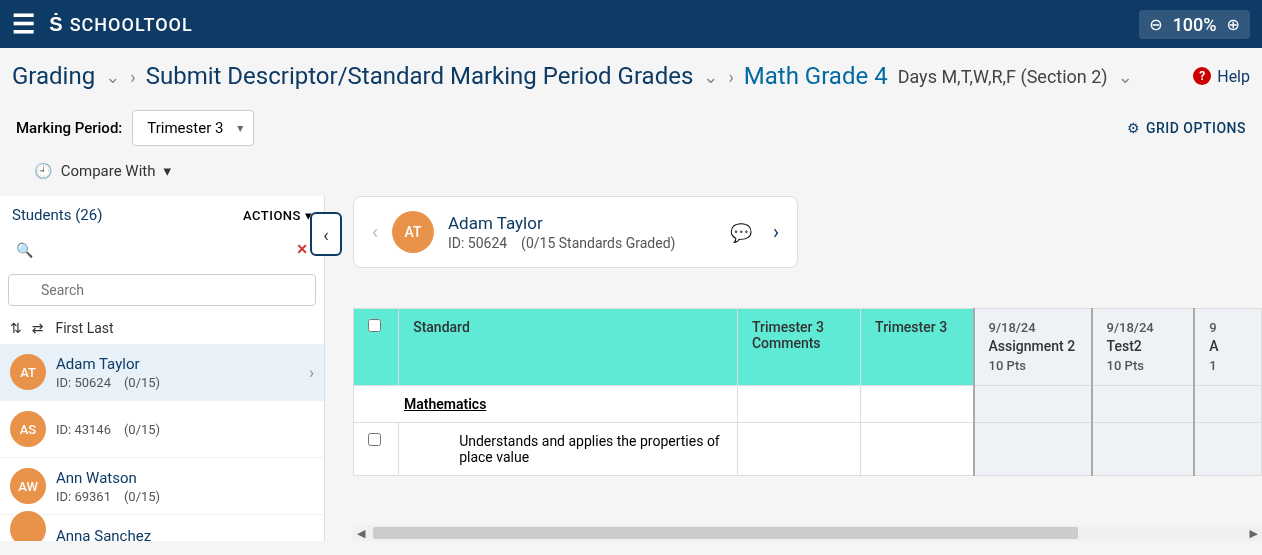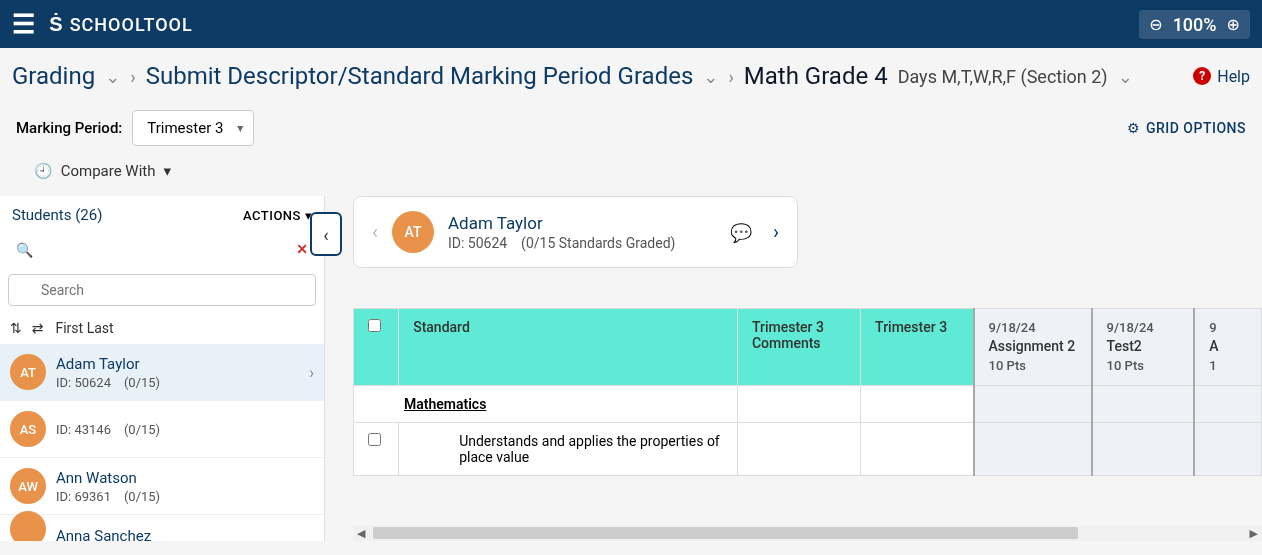--- a/index.html
+++ b/index.html
@@ -7,21 +7,21 @@
 
 .topbar { background: #0d3b66; height: 48px; display: flex; align-items: center; padding: 0 12px; color: white; }
 .hamburger { font-size: 26px; cursor: pointer; margin-right: 14px; font-weight: bold; }
 .logo { display: flex; align-items: center; font-size: 18px; letter-spacing: 1px; font-weight: 500; }
 .logo-icon { font-weight: bold; font-size: 20px; margin-right: 6px; }
 .zoom-group { margin-left: auto; background: rgba(255,255,255,0.15); border-radius: 4px; padding: 4px 10px; display: flex; align-items: center; gap: 10px; }
 .zoom-text { font-size: 18px; font-weight: 500; }
 
 .breadcrumb { display: flex; align-items: center; padding: 14px 12px; gap: 10px; background: #f5f5f5; }
 .crumb { font-size: 24px; color: #0d3b66; font-weight: 400; }
-.crumb-main { font-size: 24px; color: #0f172a; font-weight: 400; }
+.crumb-main { font-size: 24px; color: #0369a1; font-weight: 400; }
 .crumb-sub { font-size: 18px; color: #444; }
 .chev { color: #888; font-size: 18px; }
 .help { margin-left: auto; display: flex; align-items: center; gap: 6px; color: #0d3b66; font-size: 16px; }
 .help-icon { background: #c00; color: white; border-radius: 50%; width: 18px; height: 18px; display: inline-flex; align-items: center; justify-content: center; font-size: 12px; font-weight: bold; }
 
 .controls-row { display: flex; align-items: center; padding: 6px 16px 12px; }
 .mp-label { font-size: 15px; font-weight: 500; margin-right: 10px; }
 .select-box { background: white; border: 1px solid #ccc; border-radius: 4px; padding: 8px 30px 8px 14px; font-size: 15px; position: relative; cursor: pointer; }
 .select-box::after { content: "▾"; position: absolute; right: 10px; color: #666; font-size: 12px; top: 50%; transform: translateY(-50%); }
 .grid-options { margin-left: auto; color: #0d3b66; font-size: 14px; font-weight: 500; letter-spacing: 0.5px; display: flex; align-items: center; gap: 6px; cursor: pointer; }

